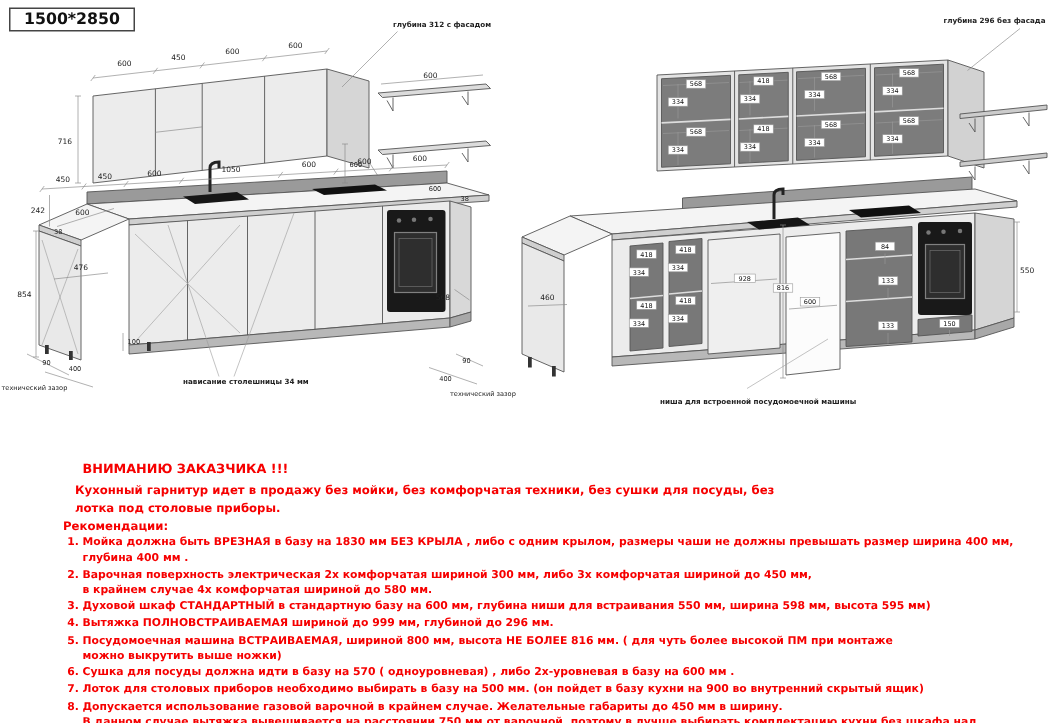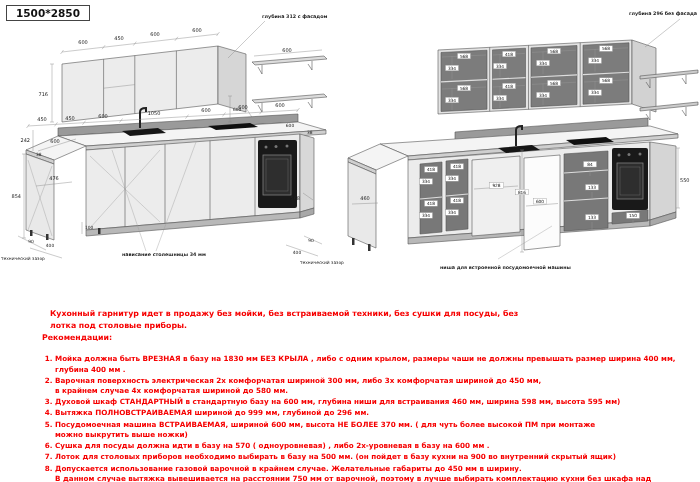--- a/index.html
+++ b/index.html
@@ -14,21 +14,21 @@
   .shelfln{stroke:#ddd;stroke-width:1.1;fill:none;}
   .face{stroke:#555;stroke-width:0.6;}
   .dim{font-size:5px;fill:#222;}
   .dimm{font-size:4.4px;fill:#222;}
   .dimb{font-size:4.3px;fill:#111;}
   .note{font-size:4.8px;fill:#222;font-weight:bold;}
   .wbox{fill:#fff;stroke:#999;stroke-width:0.4;}
   .redblock{position:absolute;left:0;top:308px;width:700px;color:#f60000;}
   .r-title{margin:0 0 3px 55px;font-size:8.5px;font-weight:bold;}
   .r-body{margin:0 0 2px 50px;font-size:7.8px;font-weight:bold;line-height:1.5;white-space:pre-line;}
-  .r-head{margin:1px 0 12px 42px;font-size:7.8px;font-weight:bold;}
+  .r-head{margin:1px 0 1px 42px;font-size:7.8px;font-weight:bold;}
   ol.recs{margin:0;padding:0 8px 0 55px;}
   ol.recs li{font-size:7.2px;font-weight:bold;line-height:1.42;white-space:pre-line;margin:0 0 1px 0;}
 </style>
 </head>
 <body>
 
 <div class="canvas">
 
   <div class="size-box">
     <span>1500*2850</span>
@@ -325,31 +325,32 @@
       <text class="dimb" x="633" y="217.2" text-anchor="middle">150</text>
 
       <line class="ln2" x1="678" y1="148" x2="678" y2="208"></line>
       <line class="ln2" x1="676" y1="148" x2="680" y2="148"></line>
       <line class="ln2" x1="676" y1="208" x2="680" y2="208"></line>
       <text class="dim" x="680" y="182">550</text>
     </g>
   </svg>
 
   <div class="redblock">
-    <div class="r-body">Кухонный гарнитур идет в продажу без мойки, без встраиваемой техники, без сушки для посуды, без
+    <div class="r-title">ВНИМАНИЮ ЗАКАЗЧИКА !!!</div>
+    <div class="r-body">Кухонный гарнитур идет в продажу без мойки, без комфорчатая техники, без сушки для посуды, без
 лотка под столовые приборы.</div>
     <div class="r-head">Рекомендации:</div>
     <ol class="recs">
       <li>Мойка должна быть ВРЕЗНАЯ в базу на 1830 мм БЕЗ КРЫЛА , либо с одним крылом, размеры чаши  не должны превышать размер ширина  400  мм,
 глубина  400 мм .</li>
       <li>Варочная поверхность электрическая 2х комфорчатая  шириной 300 мм, либо 3х комфорчатая шириной до 450 мм,
 в крайнем случае 4х комфорчатая шириной до 580 мм.</li>
-      <li>Духовой шкаф СТАНДАРТНЫЙ в стандартную базу на 600 мм, глубина ниши для встраивания 460 мм, ширина 598 мм, высота 595 мм)</li>
+      <li>Духовой шкаф СТАНДАРТНЫЙ в стандартную базу на 600 мм, глубина ниши для встраивания 550 мм, ширина 598 мм, высота 595 мм)</li>
       <li>Вытяжка ПОЛНОВСТРАИВАЕМАЯ  шириной до 999 мм, глубиной до 296 мм.</li>
-      <li>Посудомоечная машина ВСТРАИВАЕМАЯ, шириной 600 мм, высота НЕ БОЛЕЕ 370 мм. ( для чуть более высокой ПМ при монтаже
+      <li>Посудомоечная машина ВСТРАИВАЕМАЯ, шириной 800 мм, высота НЕ БОЛЕЕ 816 мм. ( для чуть более высокой ПМ при монтаже
 можно выкрутить выше ножки)</li>
       <li>Сушка для посуды должна идти в базу на 570 ( одноуровневая) , либо 2х-уровневая  в базу на 600 мм .</li>
       <li>Лоток для столовых приборов необходимо выбирать в базу на  500 мм. (он пойдет в базу кухни на 900 во внутренний скрытый ящик)</li>
       <li>Допускается использование газовой варочной  в крайнем случае. Желательные габариты до 450 мм в ширину.
 В данном случае вытяжка вывешивается на расстоянии 750 мм от варочной, поэтому в лучше выбирать комплектацию кухни без шкафа над варочной.</li>
     </ol>
   </div>
 </div>
 
 </body></html>

